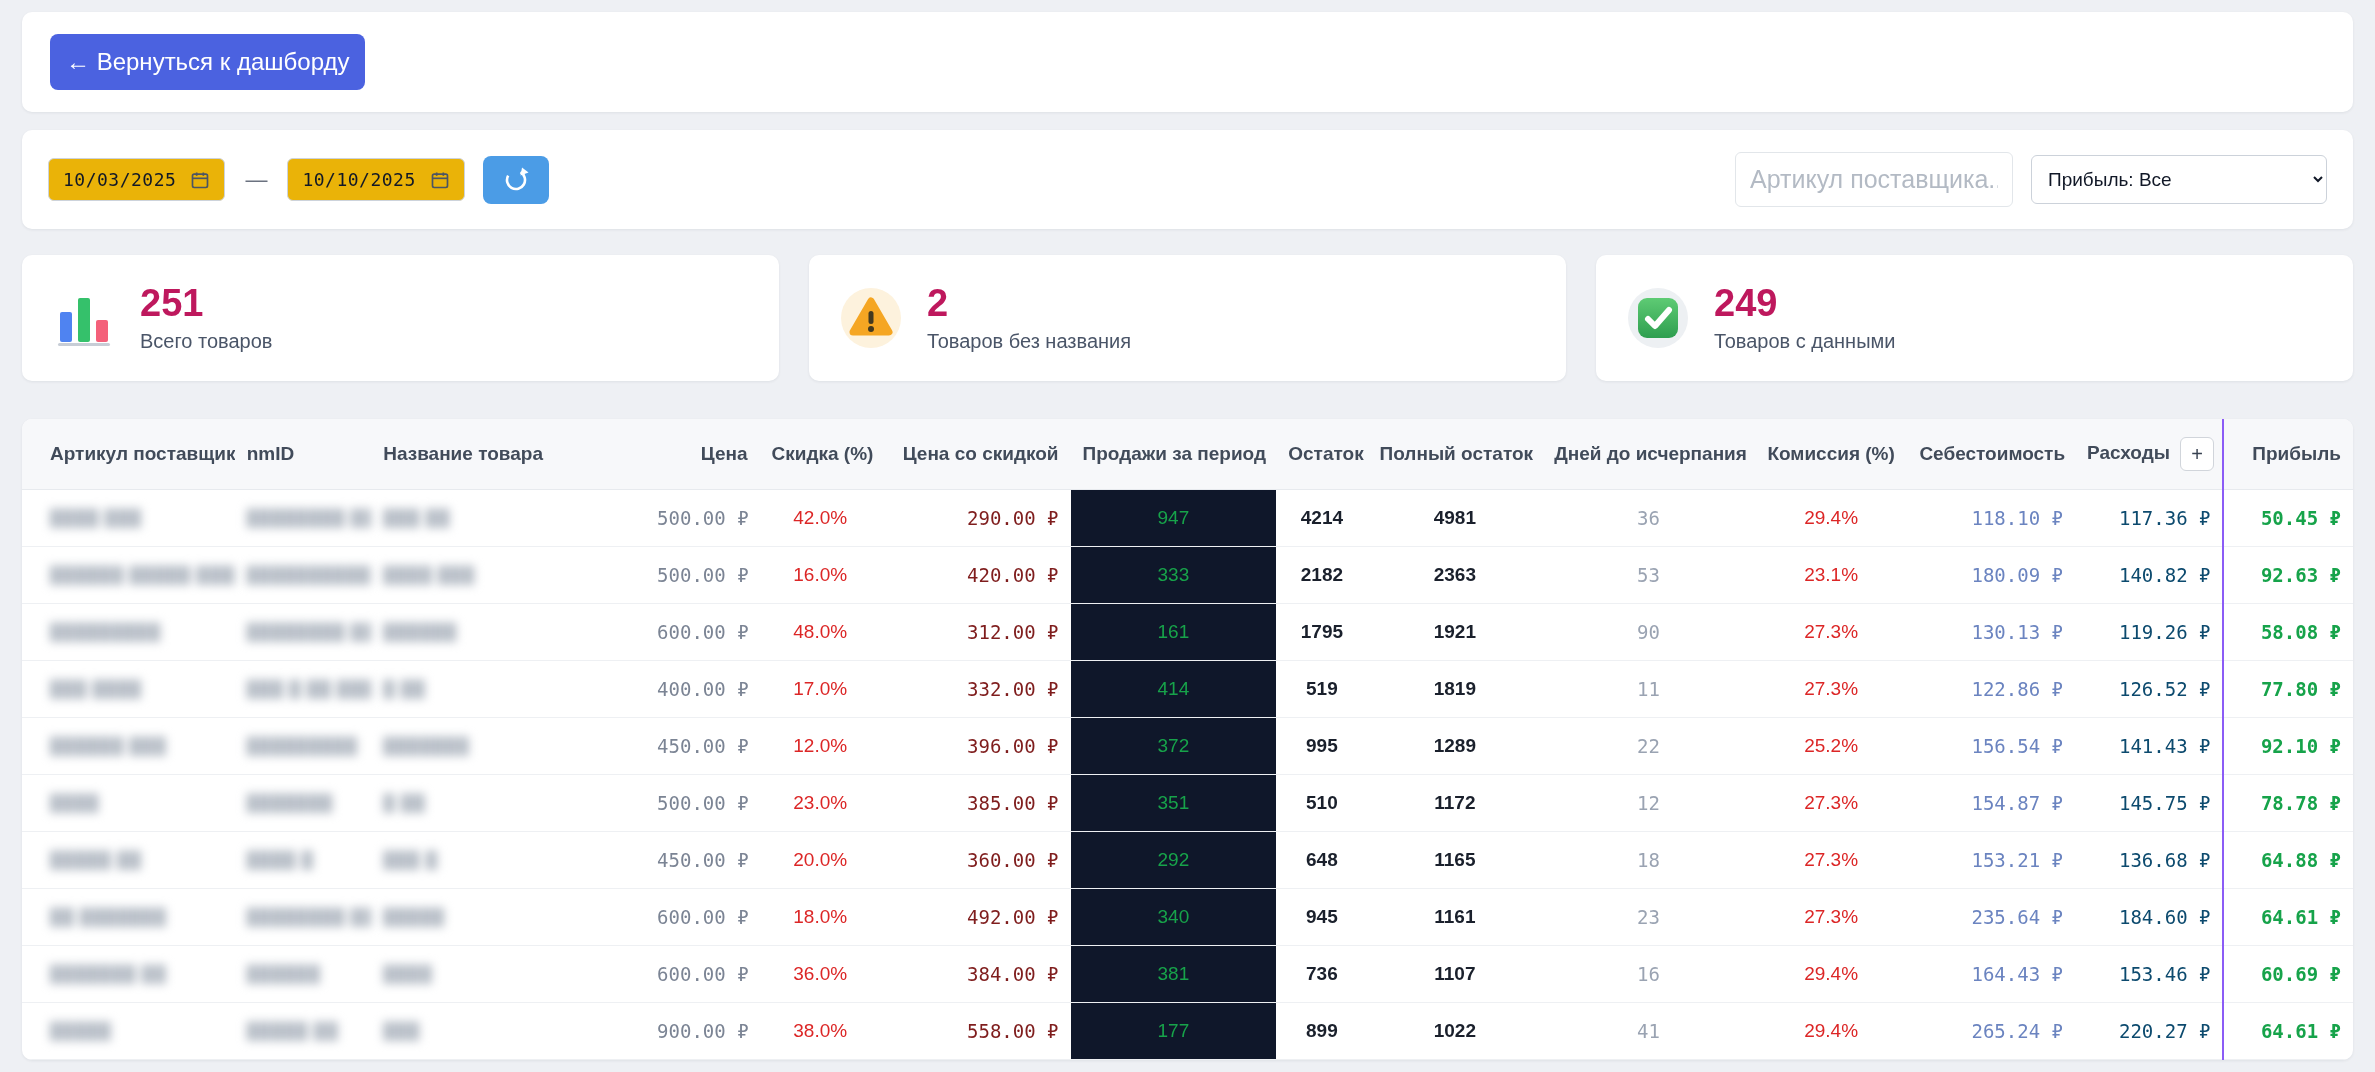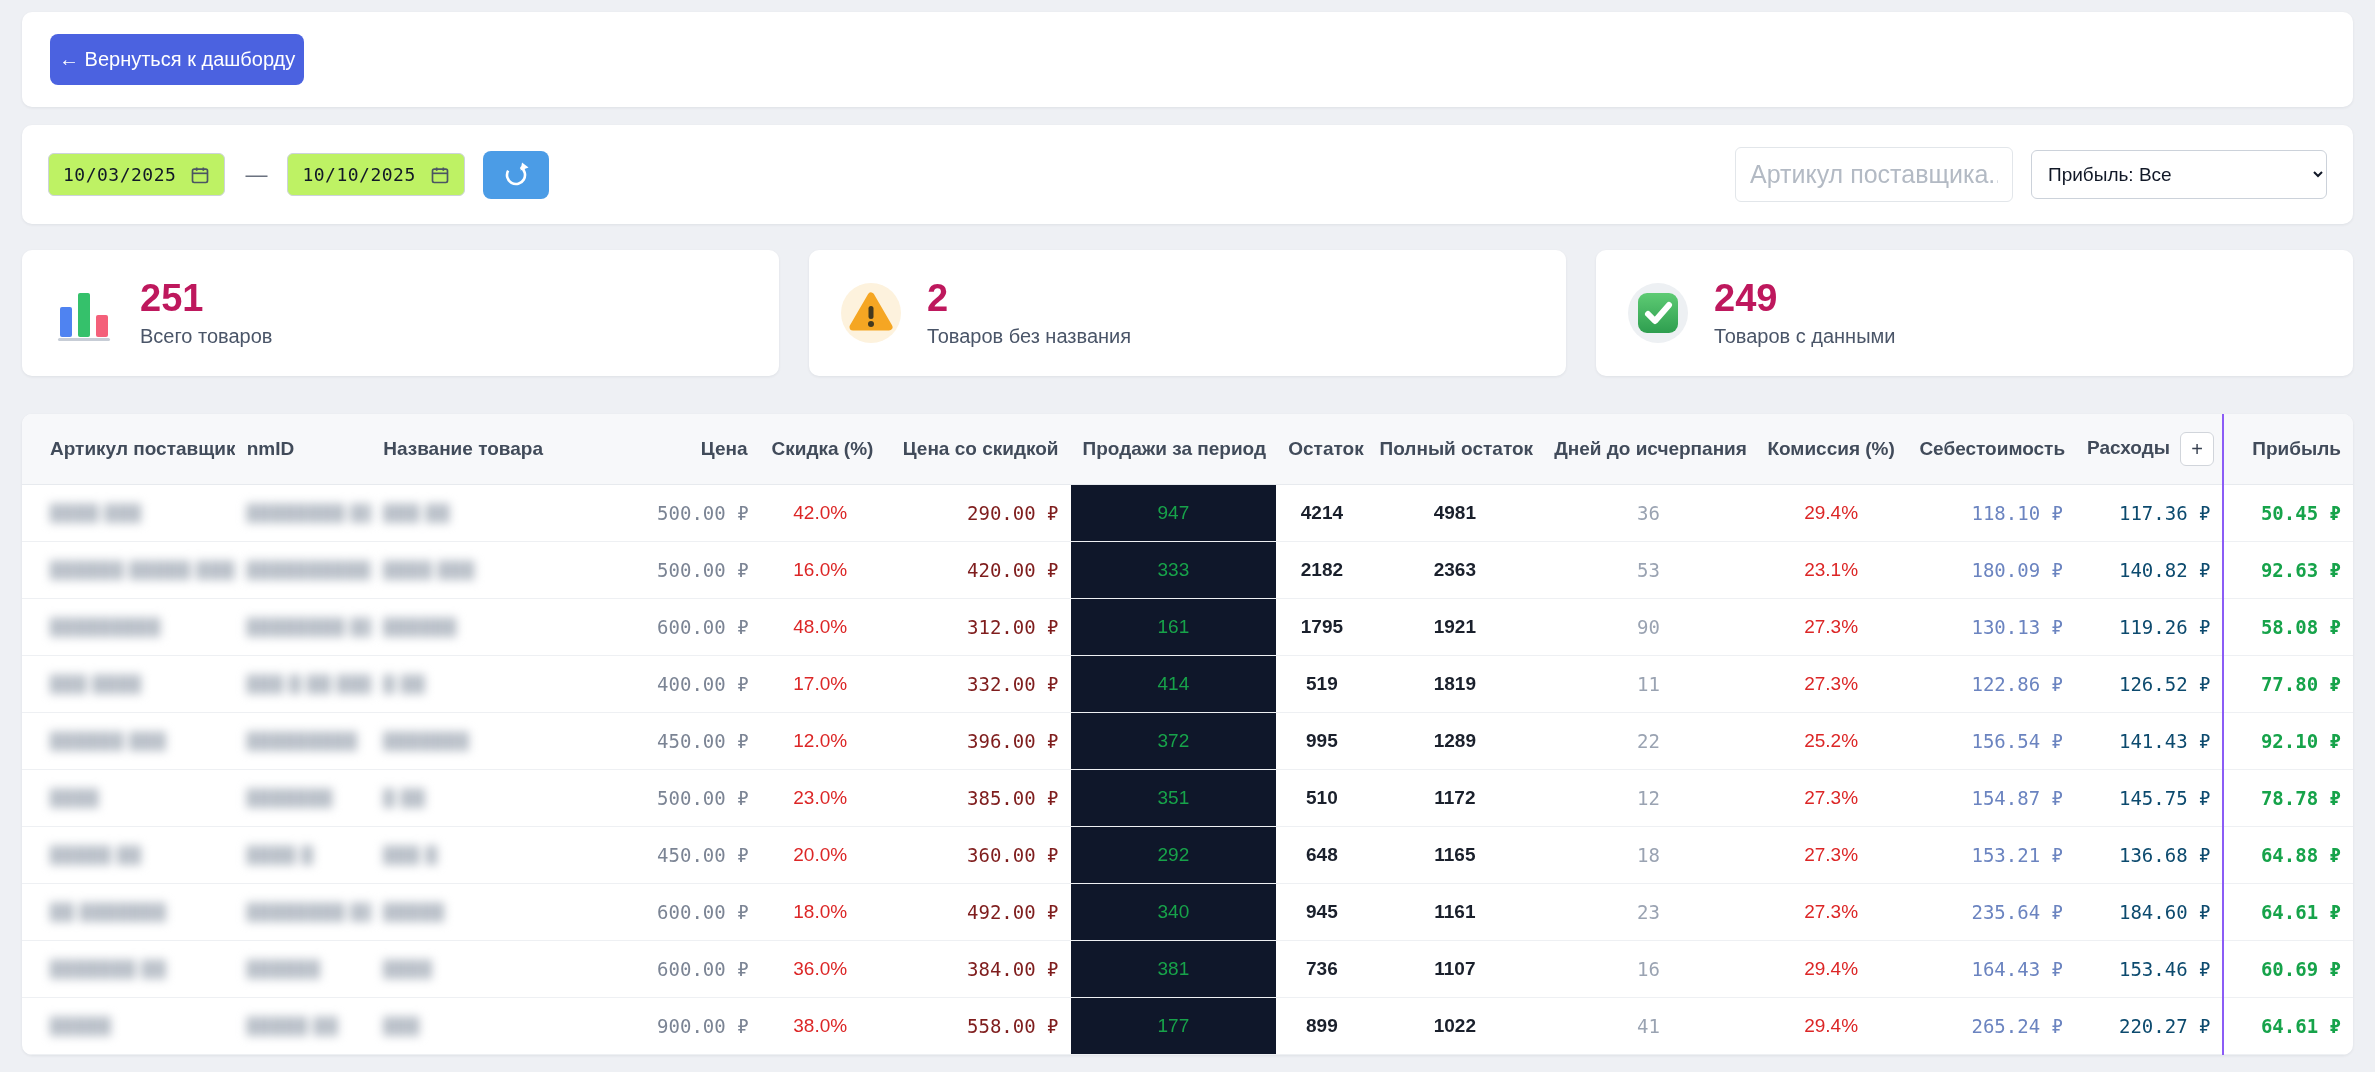--- a/index.html
+++ b/index.html
@@ -25,41 +25,41 @@
     align-items: center;
     margin-bottom: 18px;
   }
   .page-title { font-size: 29px; font-weight: 700; color: #161d29; letter-spacing: .2px; }
   .back-btn {
     background: #4b62e0;
     color: #fff;
     border: none;
     border-radius: 8px;
     font-family: "Liberation Sans", sans-serif;
-    font-size: 20px;
-    padding: 14px 9px;
+    font-size: 24px;
+    padding: 14px 16px;
     cursor: pointer;
   }
 
   
   .filter-card {
     padding: 22px 26px;
     display: flex;
     align-items: center;
     gap: 18px;
     margin-bottom: 26px;
   }
   .date-box {
     display: flex;
     align-items: center;
     gap: 14px;
     border: 1px solid #cdd3db;
     border-radius: 6px;
     padding: 10px 14px;
-    background: #bef264;
+    background: #eab308;
     cursor: pointer;
   }
   .date-text {
     font-family: "DejaVu Sans Mono", monospace;
     font-size: 18px;
     color: #111827;
     letter-spacing: .5px;
   }
   .dash { color: #6b7280; font-size: 22px; padding: 0 2px; }
   .refresh-btn {

